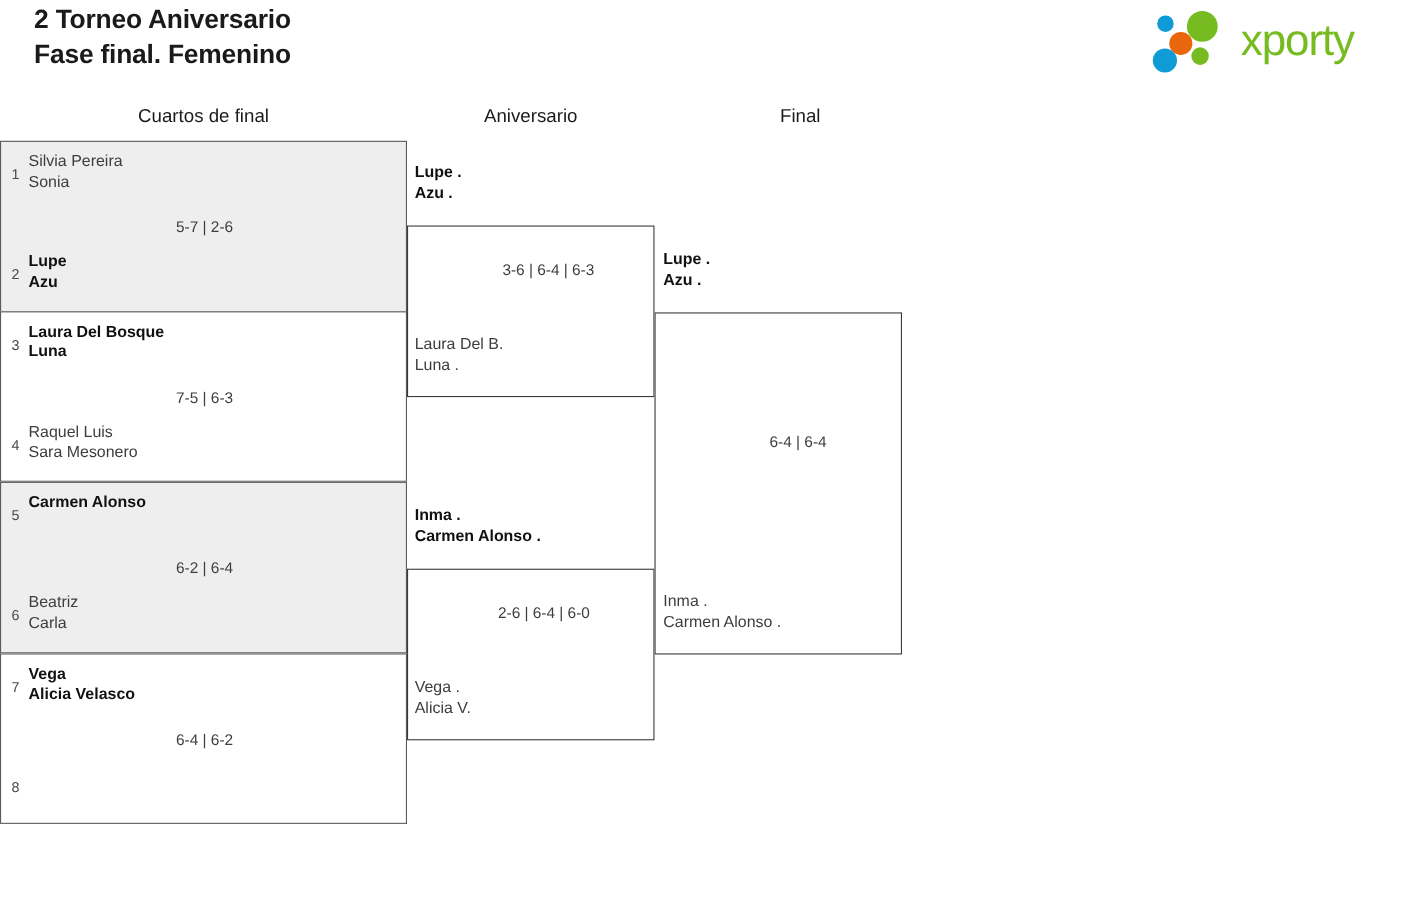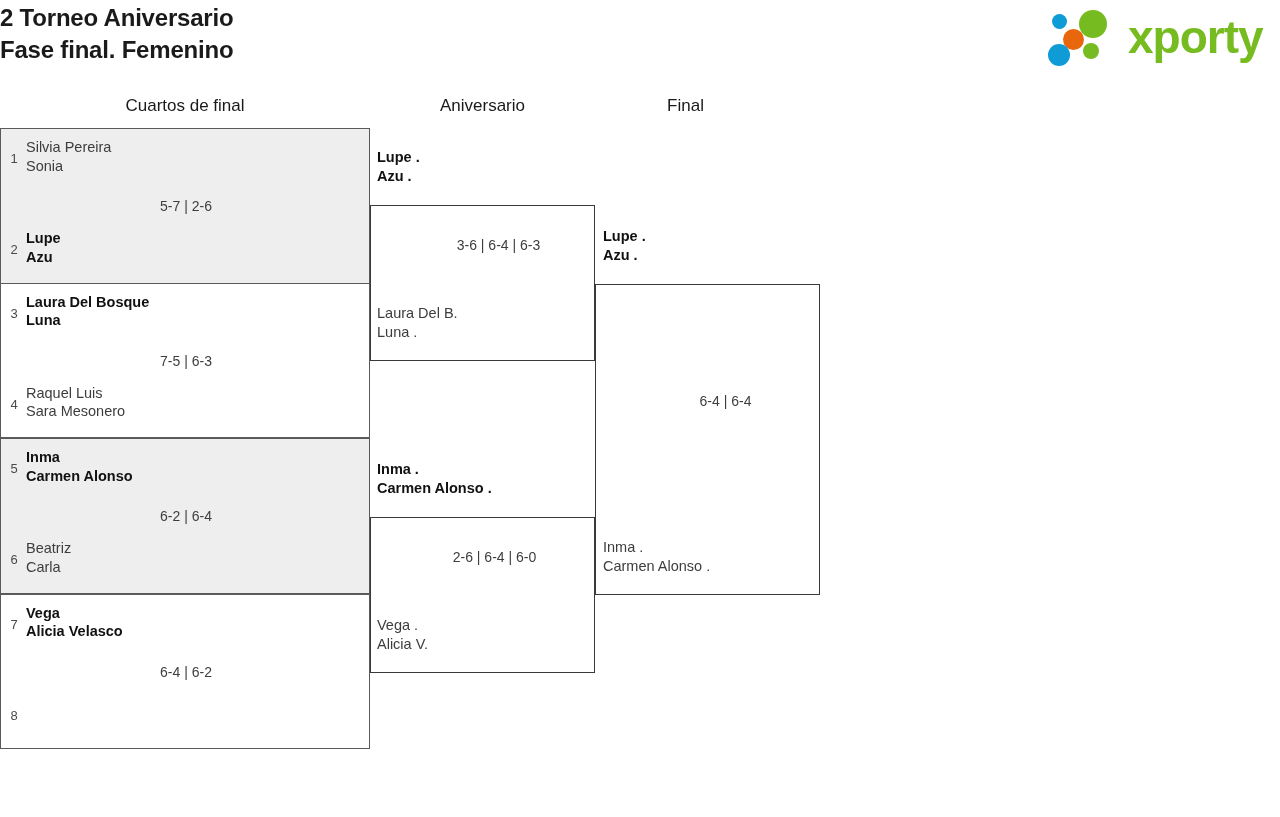--- a/index.html
+++ b/index.html
@@ -12,41 +12,41 @@
     overflow:hidden;
   }
 
   
   #header { position:absolute; left:0; top:0; width:1280px; height:90px; }
   #title-block {
     position:absolute; left:0; top:2px;
     font-size:24px; font-weight:bold; line-height:32px;
     color:#1a1a1a; letter-spacing:-0.2px;
   }
-  #title-line1, #title-line2 { display:block; white-space:nowrap; }
+  #title-line1, #title-line2 { display:block; white-space:nowrap;padding-left:31px; }
 
   
   #logo { position:absolute; left:1048px; top:8px; width:228px; height:58px; }
   #logo-dots { position:absolute; left:0px; top:2px; width:78px; height:54px; }
   .dot { position:absolute; border-radius:50%; }
   #logo-wordmark {
     position:absolute; left:80px; top:2px;
-    font-size:46px; font-weight:bold; line-height:54px;
+    font-size:40px; font-weight:normal; line-height:54px;
     letter-spacing:-1px;
   }
 
   
   .round-header {
     position:absolute; top:96px;
     font-size:17px; font-weight:normal; color:#1a1a1a;
     text-align:center; white-space:nowrap;
   }
   #round-header-0 { left:0px;   width:370px; }
   #round-header-1 { left:370px; width:225px; }
-  #round-header-2 { left:573px; width:225px; }
+  #round-header-2 { left:615px; width:225px; }
 
   
   #qf-column { position:absolute; left:0px; top:128px; width:370px; height:622px; }
   .qf-match {
     position:absolute; left:0; width:370px; height:155.5px;
     border:1px solid #5a5a5a;
     margin-top:-1px;
   }
   .qf-match.shaded { background:#eeeeee; }
   .qf-match.plain  { background:#ffffff; }
@@ -166,21 +166,20 @@
         <div class="name-line">Raquel Luis</div>
         <div class="name-line">Sara Mesonero</div>
       </div>
     </div>
   </div>
 
   <div class="qf-match shaded">
     <div class="slot top winner">
       <div class="seed">5</div>
       <div class="names">
-        <div class="name-line">Inma</div>
         <div class="name-line">Carmen Alonso</div>
       </div>
     </div>
     <div class="qf-score">6-2 | 6-4</div>
     <div class="slot bottom loser">
       <div class="seed">6</div>
       <div class="names">
         <div class="name-line">Beatriz</div>
         <div class="name-line">Carla</div>
       </div>

